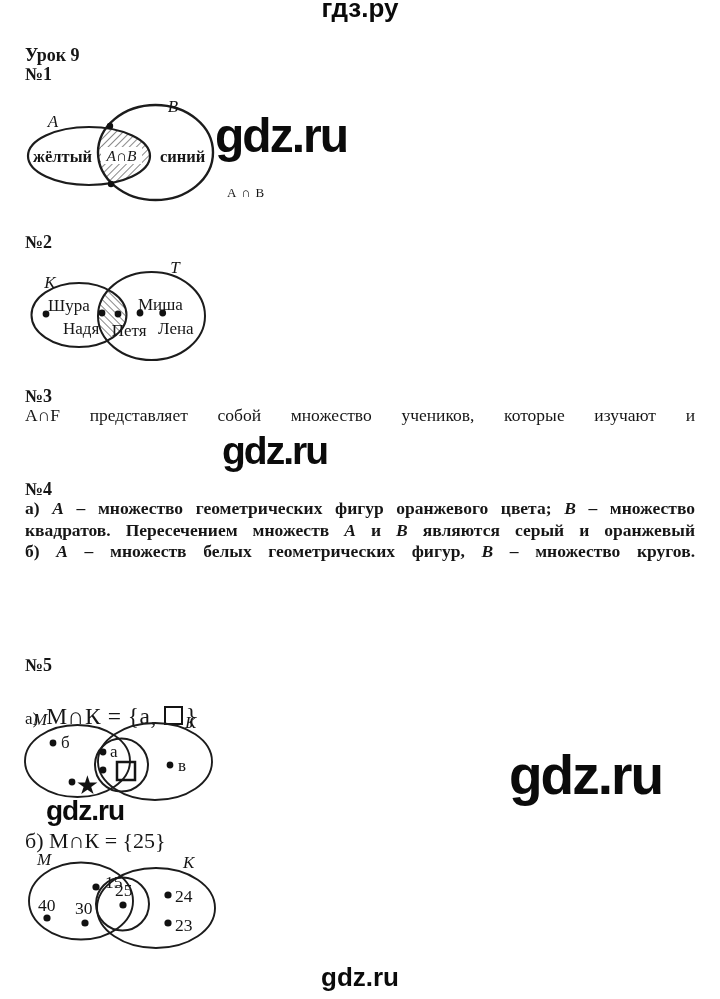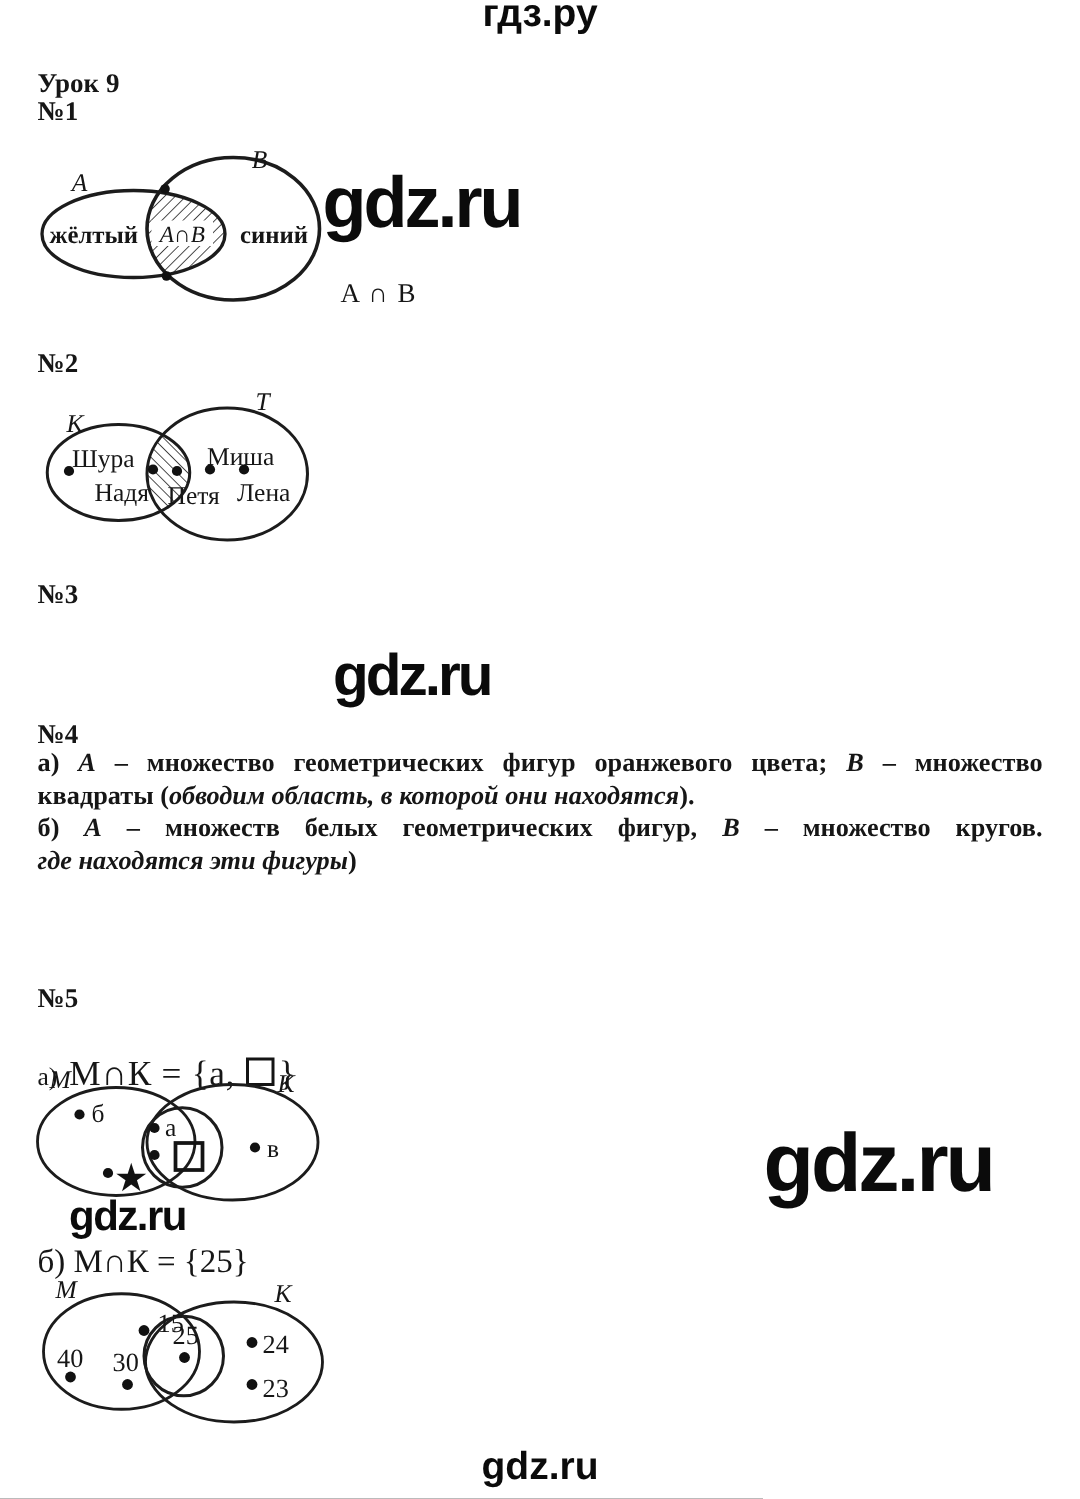--- a/index.html
+++ b/index.html
@@ -17,21 +17,21 @@
   .wm-right{top:748px;left:509px;font-size:55px;letter-spacing:-2px;}
   .wm-5a{top:797px;left:46px;font-size:28px;}
   .wm-footer{top:964px;left:0;width:720px;text-align:center;font-size:26px;letter-spacing:0;}
   
   .pblock{left:25px;width:670px;}
   .pline{font-size:17.5px;line-height:21.5px;height:21.5px;text-align:justify;
          text-align-last:left;white-space:normal;}
   .pline.just{text-align-last:justify;}
   .it{font-style:italic;}
   
-  .cap1{top:185px;left:227px;font-size:18px;letter-spacing:1px;}
+  .cap1{top:185px;left:227px;font-size:13px;letter-spacing:1px;}
   
   .f5a{top:677px;left:25px;display:flex;align-items:baseline;}
   .f5a-pre{font-size:17px;margin-right:8px;}
   .f5a-main{font-size:23.5px;letter-spacing:0.5px;margin-top:26px;}
   .sq{display:inline-block;width:15px;height:15px;border:2.3px solid #141414;
       margin:0 3px 0 7px;vertical-align:-1px;}
   .f5b{top:828px;left:25px;font-size:22px;}
   
   svg{position:absolute;overflow:visible;}
   .sv-t{font-family:"Liberation Serif",serif;fill:#161616;}
@@ -100,30 +100,30 @@
     <text class="sv-t" x="114" y="54" font-size="17">Миша</text>
     <circle cx="116" cy="57" r="3.4" fill="#111"></circle>
     <circle cx="138.7" cy="57" r="3.4" fill="#111"></circle>
     <text class="sv-t" x="39" y="78" font-size="17">Надя</text>
     <text class="sv-t" x="87.7" y="80" font-size="17">Петя</text>
     <text class="sv-t" x="134" y="78" font-size="17">Лена</text>
   </svg>
 
   <div class="abs hd" style="top:386px;left:25px;">№3</div>
   <div class="abs pblock" style="top:405px;">
+    <div class="pline just">А∩F представляет собой множество учеников, которые изучают и</div>
   </div>
 
   <div class="abs wm wm-3">gdz.ru</div>
 
   <div class="abs hd" style="top:479px;left:25px;">№4</div>
   <div class="abs pblock" style="top:498px;font-weight:bold;">
     <div class="pline just"><span>а) </span><span class="it">А</span><span> – множество геометрических фигур оранжевого цвета; </span><span class="it">В</span><span> – множество</span></div>
-    <div class="pline"><span>квадраты (</span><span class="it">обводим область, в которой они находятся</span><span>).</span></div>
+    <div class="pline just"><span>квадратов. Пересечением множеств </span><span class="it">А</span><span> и </span><span class="it">В</span><span> являются серый и оранжевый</span></div>
     <div class="pline just"><span>б) </span><span class="it">А</span><span> – множеств белых геометрических фигур, </span><span class="it">В</span><span> – множество кругов.</span></div>
-    <div class="pline"><span class="it">где находятся эти фигуры</span><span>)</span></div>
   </div>
 
   <div class="abs hd" style="top:655px;left:25px;">№5</div>
 
   <div class="abs f5a">
     <span class="f5a-pre">а)</span>
     <span class="f5a-main"><span>М∩К = {а,</span><span class="sq"></span><span>}</span></span>
   </div>
 
   <svg style="left:20px;top:706px;" width="205" height="100" viewBox="0 0 205 100">

